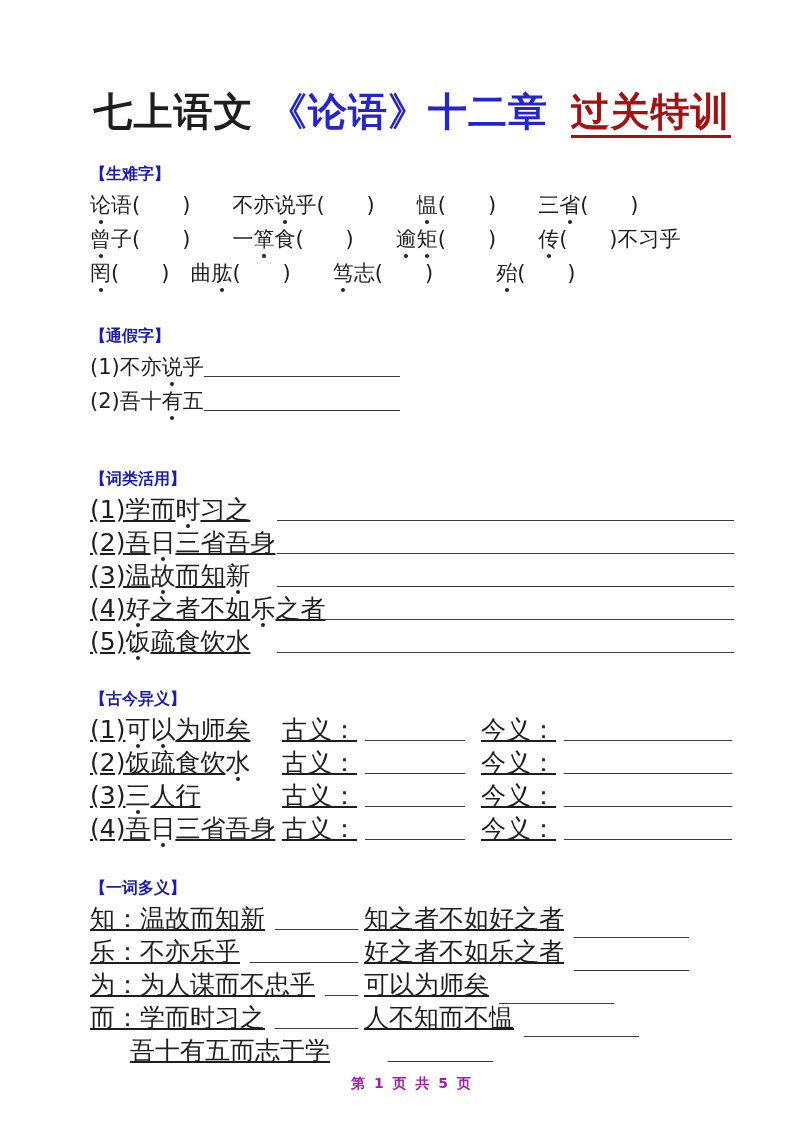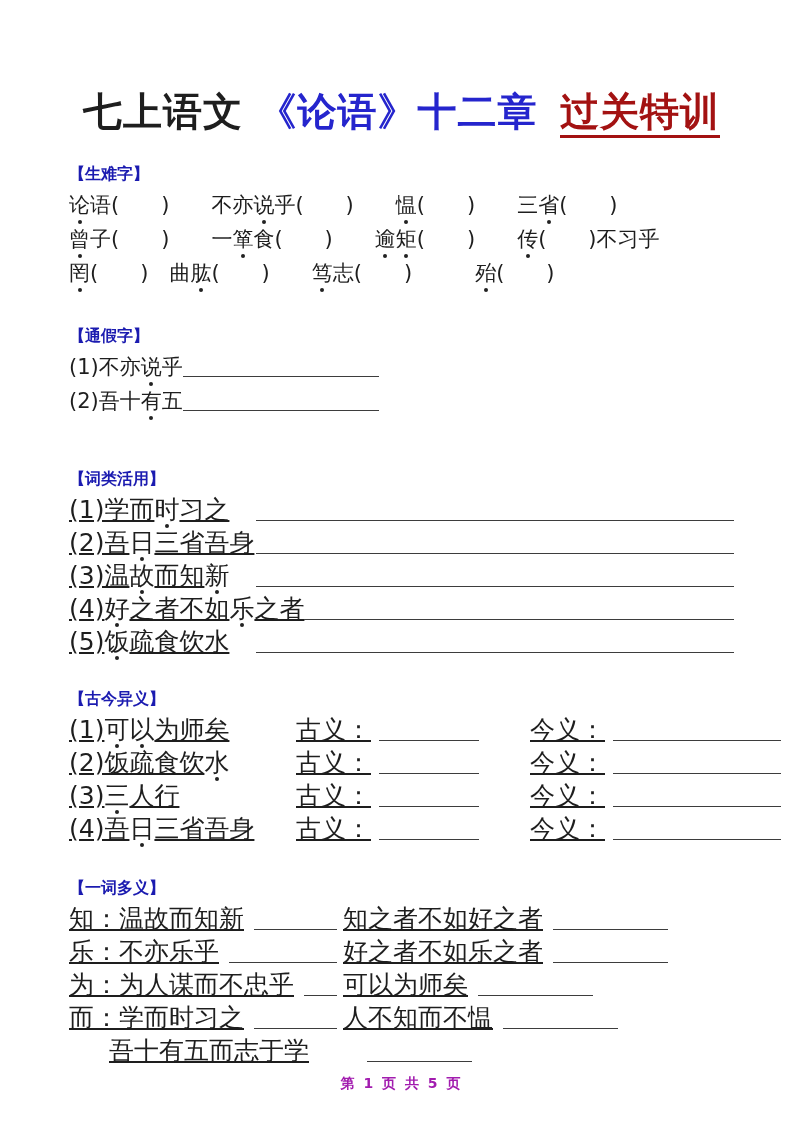--- a/index.html
+++ b/index.html
@@ -9,21 +9,21 @@
     --ink:#1e1e1e;
     --line-color:#3d3d3d;
   }
   *{margin:0;padding:0;box-sizing:border-box;}
   html,body{background:#fff;}
   body{
     width:800px;height:1128px;overflow:hidden;
     font-family:"DejaVu Sans","Liberation Sans",sans-serif;
     color:var(--ink);
   }
-  .page{padding:88px 66px 0 69px;}
+  .page{padding:88px 66px 0 90px;}
   .title{
     text-align:center;font-size:39px;font-weight:700;line-height:48px;
     white-space:nowrap;letter-spacing:1px;
   }
   .t-black{color:var(--ink);}
   .t-blue{color:var(--title-blue);}
   .t-red{
     color:var(--title-red);
     border-bottom:3px solid var(--title-red);
     padding-bottom:1px;margin-left:8px;
@@ -47,27 +47,27 @@
   }
   .blank{
     display:inline-block;height:1em;
     border-bottom:1.6px solid var(--line-color);
     transform:translateY(3px);
   }
   .b196{width:196px;}
   .grow{flex:1 1 auto;}
   .lbl3{flex:0 0 auto;min-width:187px;}
   .lbl4{flex:0 0 auto;min-width:192px;}
-  .gy,.jy{flex:0 0 auto;margin-left:35px;}
+  .gy,.jy{flex:0 0 auto;}
   .b-gu{width:100px;margin:0 16px 0 8px;flex:none;}
   .b-jin{width:168px;margin-left:8px;flex:none;}
   .pfx{flex:0 0 40px;}
   .cell-l{display:inline-flex;align-items:baseline;width:218px;flex:none;}
   .cell-l .blank{margin-left:10px;}
-  .cell-r{display:inline-flex;align-items:flex-start;margin-left:6px;}
+  .cell-r{display:inline-flex;align-items:flex-end;margin-left:6px;}
   .cell-r .blank{width:115px;margin-left:10px;flex:none;}
   .cell-last{display:inline-flex;align-items:baseline;gap:48px;}
   .cell-last .blank{width:105px;margin-left:10px;flex:none;}
   .footer{
     margin-top:8px;text-align:center;
     font-size:14px;color:#a21caf;letter-spacing:2px;font-weight:bold;
   }
 </style>
 </head>
 <body>

